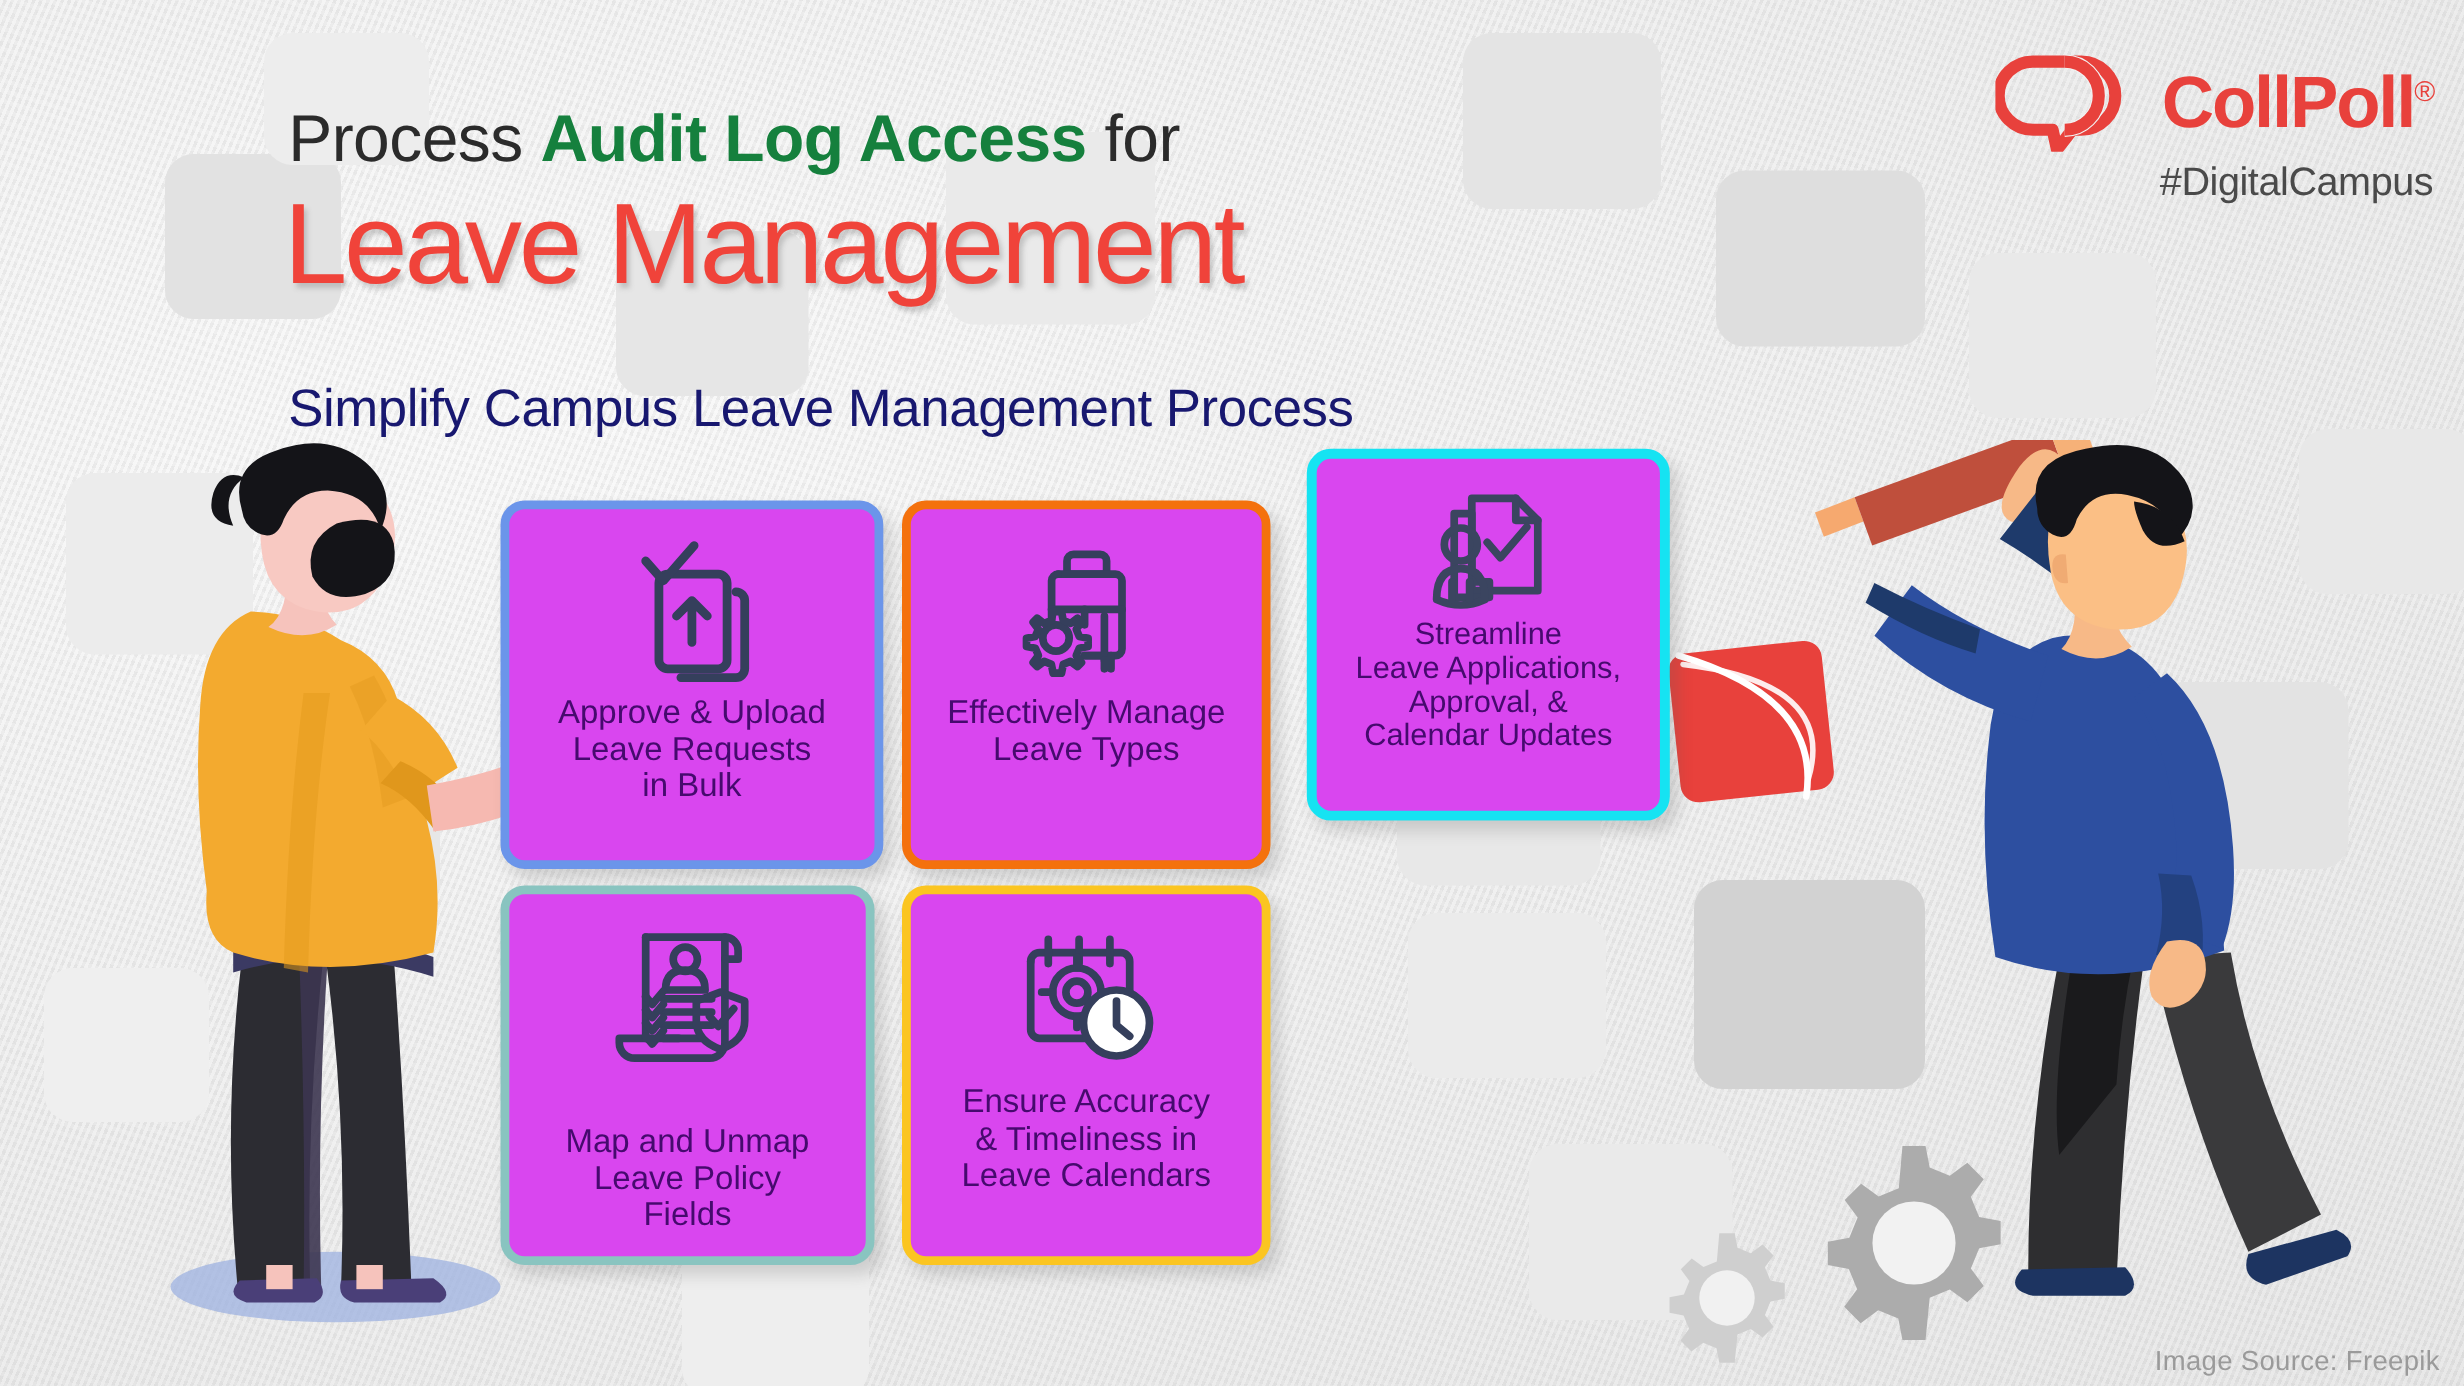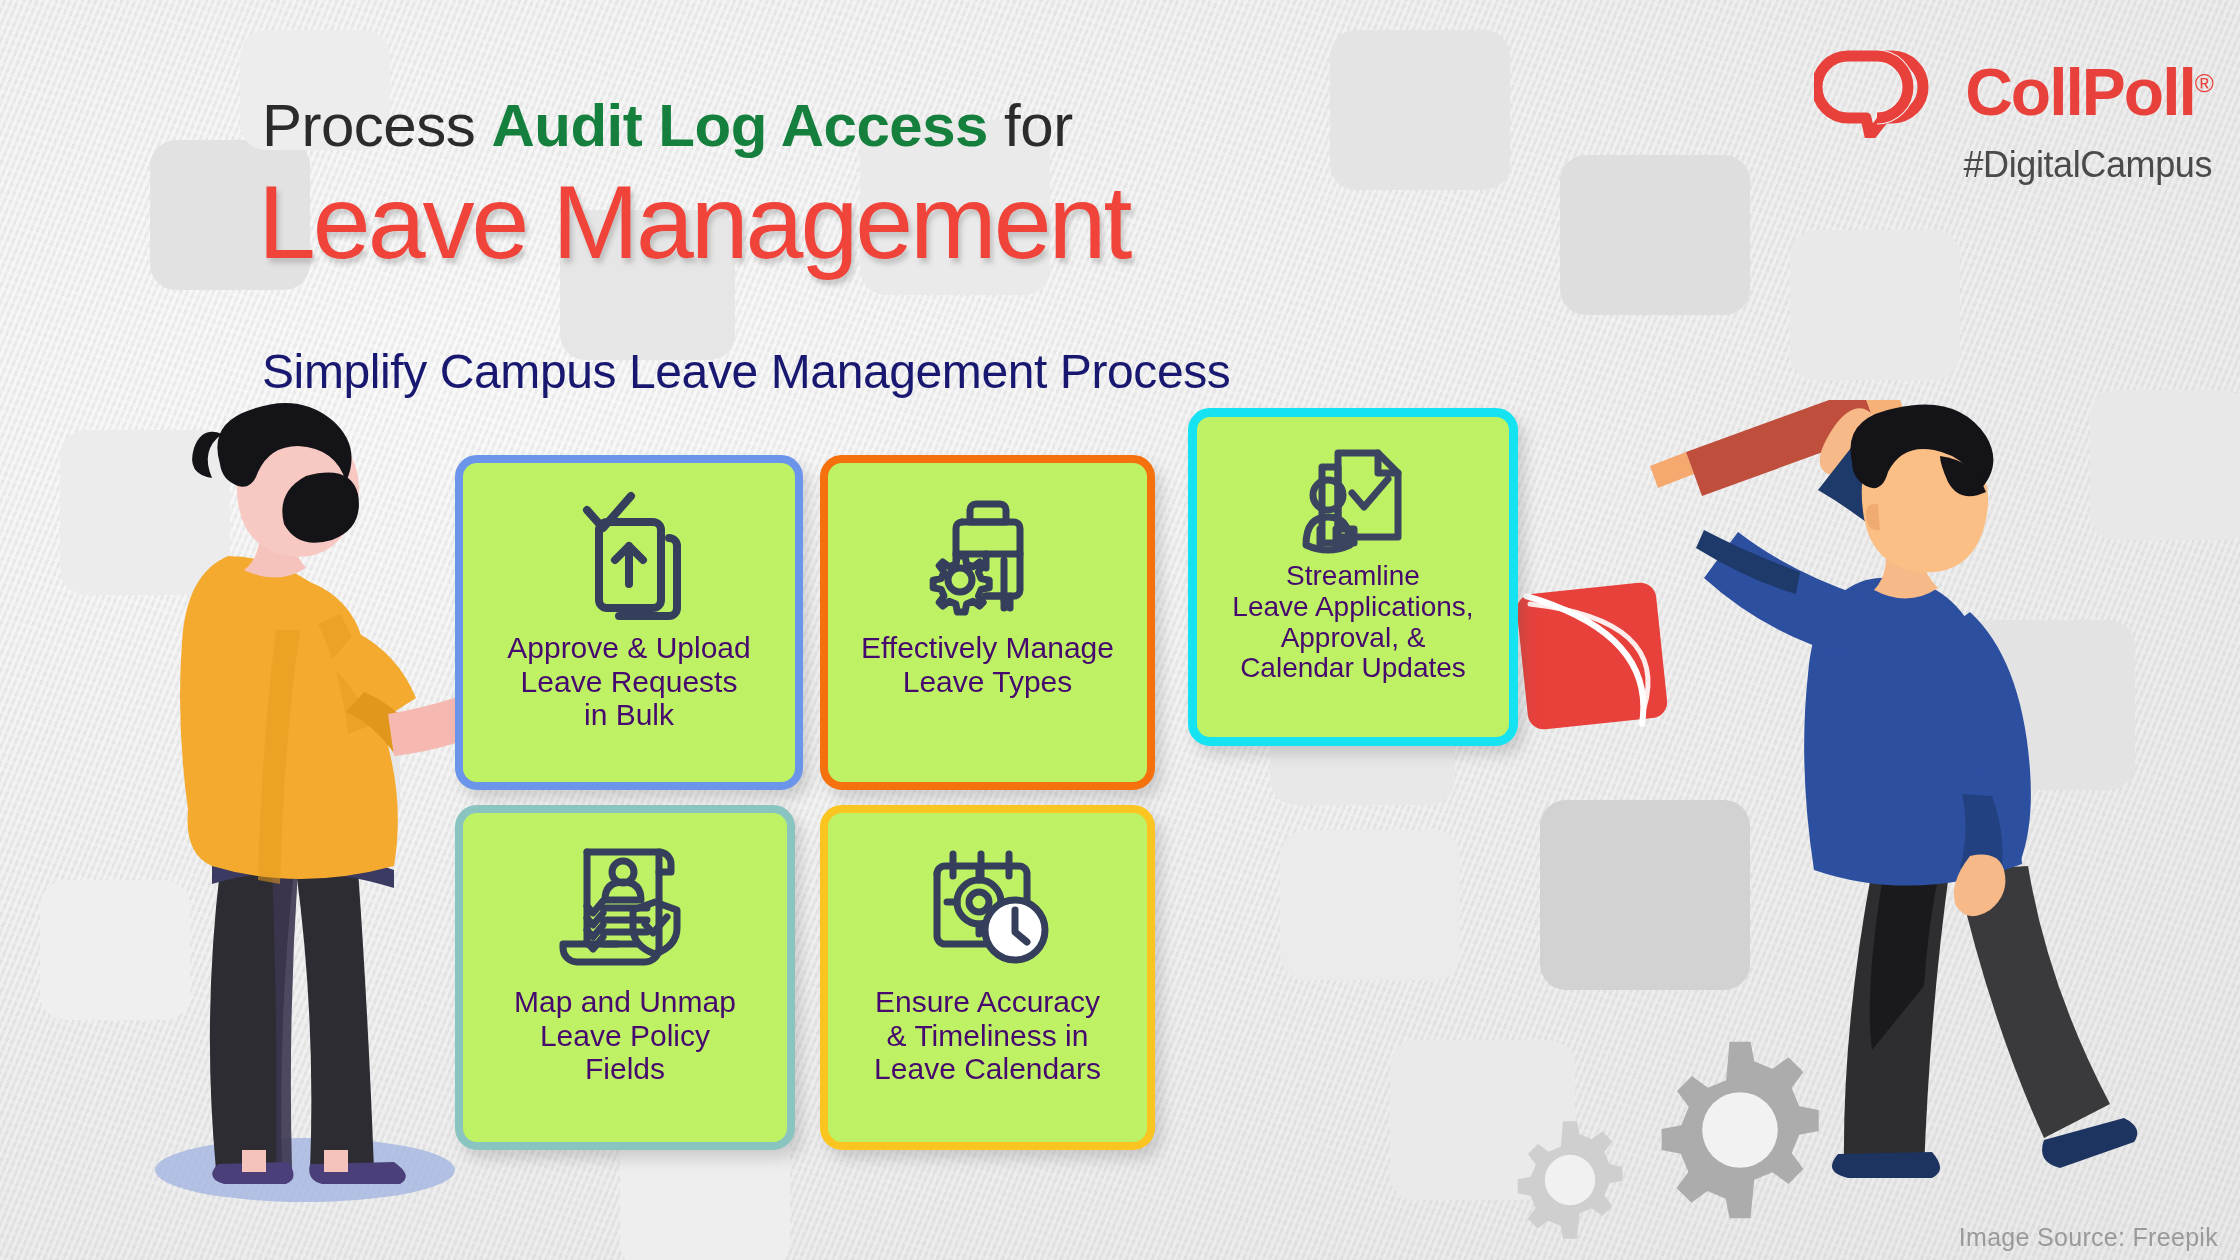--- a/index.html
+++ b/index.html
@@ -100,21 +100,21 @@
     margin-top: 6px;
     font-size: 36px;
     color: #4a4a4a;
     font-weight: 400;
     letter-spacing: -.4px;
   }
 
   
   .card {
     position: absolute;
-    background: #bef264;
+    background: #d946ef;
     border-style: solid;
     border-radius: 22px;
     box-shadow: 7px 9px 14px rgba(90,90,90,.22);
     display: flex;
     flex-direction: column;
     align-items: center;
     justify-content: flex-start;
     box-sizing: border-box;
   }
   .card-icon {
@@ -335,21 +335,21 @@
           <path d="M28 96 v16 M44 96 v16"></path>
         </g>
       </svg>
     </div>
     <div class="card-text" style="font-size:28px; line-height:1.1;">Streamline
 Leave Applications,
 Approval, &amp;
 Calendar Updates</div>
   </div>
 
-  <div class="card" style="left:455px; top:805px; width:340px; height:345px; border-width:8px; border-color:#89c4c0;">
+  <div class="card" style="left:455px; top:805px; width:340px; height:345px; border-width:8px; border-color:#89c4c0;gap:36px;">
     <div class="card-icon" style="margin-top:20px; height:150px;">
       <svg width="132" height="140" viewBox="0 0 132 140">
         <g fill="none" stroke="#353f5c" stroke-width="7" stroke-linecap="round" stroke-linejoin="round">
           <path d="M28 14 h72 v96 a14 14 0 0 1 -14 14 h-68 a14 14 0 0 1 -14 -14 v-4 h54"></path>
           <path d="M100 14 a12 12 0 0 1 12 12 v8 h-12"></path>
           <path d="M28 14 v92"></path>
           <circle cx="64" cy="34" r="11"></circle>
           <path d="M46 62 q0 -18 18 -18 q18 0 18 18 z"></path>
           <path d="M44 70 h44 M44 82 h44 M44 94 h44 M44 106 h34"></path>
           <path d="M28 68 l6 7 l10 -12"></path>

